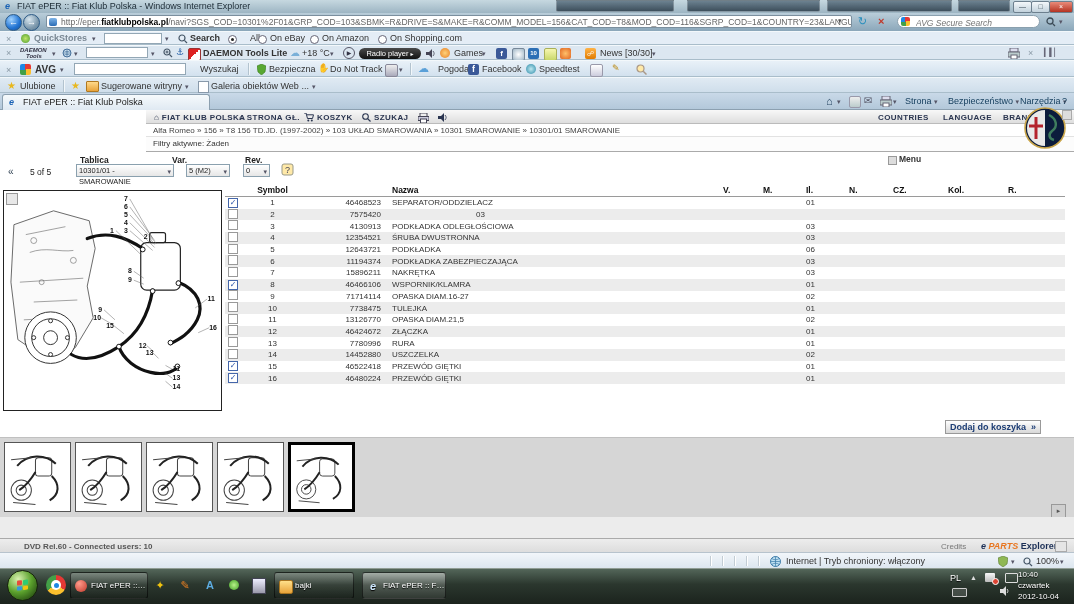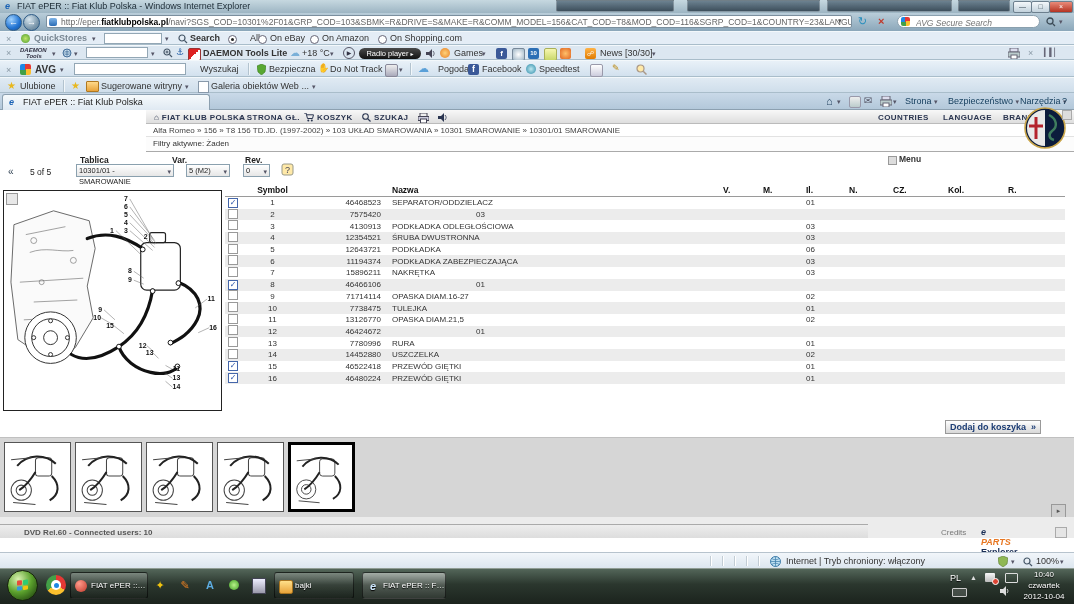--- a/index.html
+++ b/index.html
@@ -103,41 +103,41 @@
   .cart-btn{left:945px;top:420px;width:96px;height:14px;background:linear-gradient(#fefefe,#d8d8d8);border:1px solid #999;
     font-size:9px;font-weight:bold;color:#1b3c74;text-align:center;line-height:13px;box-sizing:border-box;}
 
   
   .strip{left:0;top:437px;width:1074px;height:80px;background:#d6d6d6;border-top:1px solid #c0c0c0;box-sizing:border-box;}
   .thumb{position:absolute;top:4px;width:67px;height:70px;background:#fff;border:1px solid #555;box-sizing:border-box;}
   .thumb.sel{border:3px solid #000;}
   .below-strip{left:0;top:517px;width:1074px;height:21px;background:#ececec;}
 
   
-  .app-status{left:0;top:524px;width:868px;height:14px;background:linear-gradient(#ededed,#dddddd);border-top:1px solid #aaa;box-sizing:border-box;}
+  .app-status{left:0;top:538px;width:1074px;height:14px;background:linear-gradient(#ededed,#dddddd);border-top:1px solid #aaa;box-sizing:border-box;}
   .ie-status{left:0;top:552px;width:1074px;height:16px;background:linear-gradient(#f2f6fa,#dce6ef);border-top:1px solid #b7c3cd;box-sizing:border-box;}
   .st-div{top:3px;width:1px;height:10px;background:#c2ccd4;border-right:1px solid #fff;}
 
   
   .taskbar{left:0;top:568px;width:1074px;height:36px;
     background:linear-gradient(180deg,#56695c,#2b372e 45%,#1b231d);}
   .taskbar::before{content:"";position:absolute;left:0;top:0;width:100%;height:1px;background:rgba(255,255,255,.35);}
   .orb-start{left:7px;top:570px;width:31px;height:31px;border-radius:50%;
     background:radial-gradient(circle at 35% 28%,#d9f3b0,#5aa02c 48%,#274d13 85%);border:1px solid #17240c;box-sizing:border-box;}
   .flag{position:absolute;left:9px;top:9px;width:12px;height:11px;transform:skewY(-6deg);}
   .flag span{position:absolute;width:5px;height:4.5px;border-radius:1px;}
   .taskbtn{top:572px;height:27px;border-radius:3px;border:1px solid rgba(0,0,0,.55);
     background:linear-gradient(rgba(255,255,255,.28),rgba(255,255,255,.06) 50%,rgba(0,0,0,.12));
     color:#fff;font-size:8px;line-height:25px;padding-left:20px;box-sizing:border-box;white-space:nowrap;overflow:hidden;text-overflow:ellipsis;
     text-shadow:0 1px 1px #000;}
   .taskbtn.active{background:linear-gradient(rgba(255,255,255,.5),rgba(255,255,255,.18) 50%,rgba(255,255,255,.08));}
   .tb-ic{position:absolute;left:4px;top:7px;width:12px;height:12px;border-radius:50%;}
   .ql{top:577px;width:16px;height:16px;text-align:center;font-size:11px;line-height:16px;}
   .tray-txt{color:#fff;font-size:9px;text-shadow:0 1px 1px #000;}
-  .clock{right:4px;top:569px;width:52px;text-align:center;color:#fff;font-size:8px;line-height:11px;text-shadow:0 1px 1px #000;}
+  .clock{right:4px;top:569px;width:52px;color:#fff;font-size:8px;line-height:11px;text-shadow:0 1px 1px #000;}
 </style>
 </head>
 <body>
 
 <div class="screen">
 
   <div class="abs titlebar">
     <span class="abs ie-mini" style="left:5px;top:1px;">e</span>
     <span class="abs win-title nowrap" style="max-width:430px;">FIAT ePER :: Fiat Klub Polska - Windows Internet Explorer</span>
     <div class="abs ghost" style="left:556px;width:116px;"></div>
@@ -558,20 +558,21 @@
           <span class="tc cil">03</span>
           <span class="tc cn"></span>
           <span class="tc ccz"></span>
           <span class="tc ckol"></span>
           <span class="tc cr"></span>
         </div>
         <div class="trow alt">
           <span class="tc cb"><span class="box on">✓</span></span>
           <span class="tc sym">8</span>
           <span class="tc code">46466106</span>
+          <span class="tc name">WSPORNIK/KLAMRA</span>
           <span class="tc cv"></span>
           <span class="tc cm"></span>
           <span class="tc cil">01</span>
           <span class="tc cn"></span>
           <span class="tc ccz"></span>
           <span class="tc ckol"></span>
           <span class="tc cr"></span>
         </div>
         <div class="trow">
           <span class="tc cb"><span class="box"></span></span>
@@ -609,20 +610,21 @@
           <span class="tc cil">02</span>
           <span class="tc cn"></span>
           <span class="tc ccz"></span>
           <span class="tc ckol"></span>
           <span class="tc cr"></span>
         </div>
         <div class="trow alt">
           <span class="tc cb"><span class="box"></span></span>
           <span class="tc sym">12</span>
           <span class="tc code">46424672</span>
+          <span class="tc name">ZŁĄCZKA</span>
           <span class="tc cv"></span>
           <span class="tc cm"></span>
           <span class="tc cil">01</span>
           <span class="tc cn"></span>
           <span class="tc ccz"></span>
           <span class="tc ckol"></span>
           <span class="tc cr"></span>
         </div>
         <div class="trow">
           <span class="tc cb"><span class="box"></span></span>

